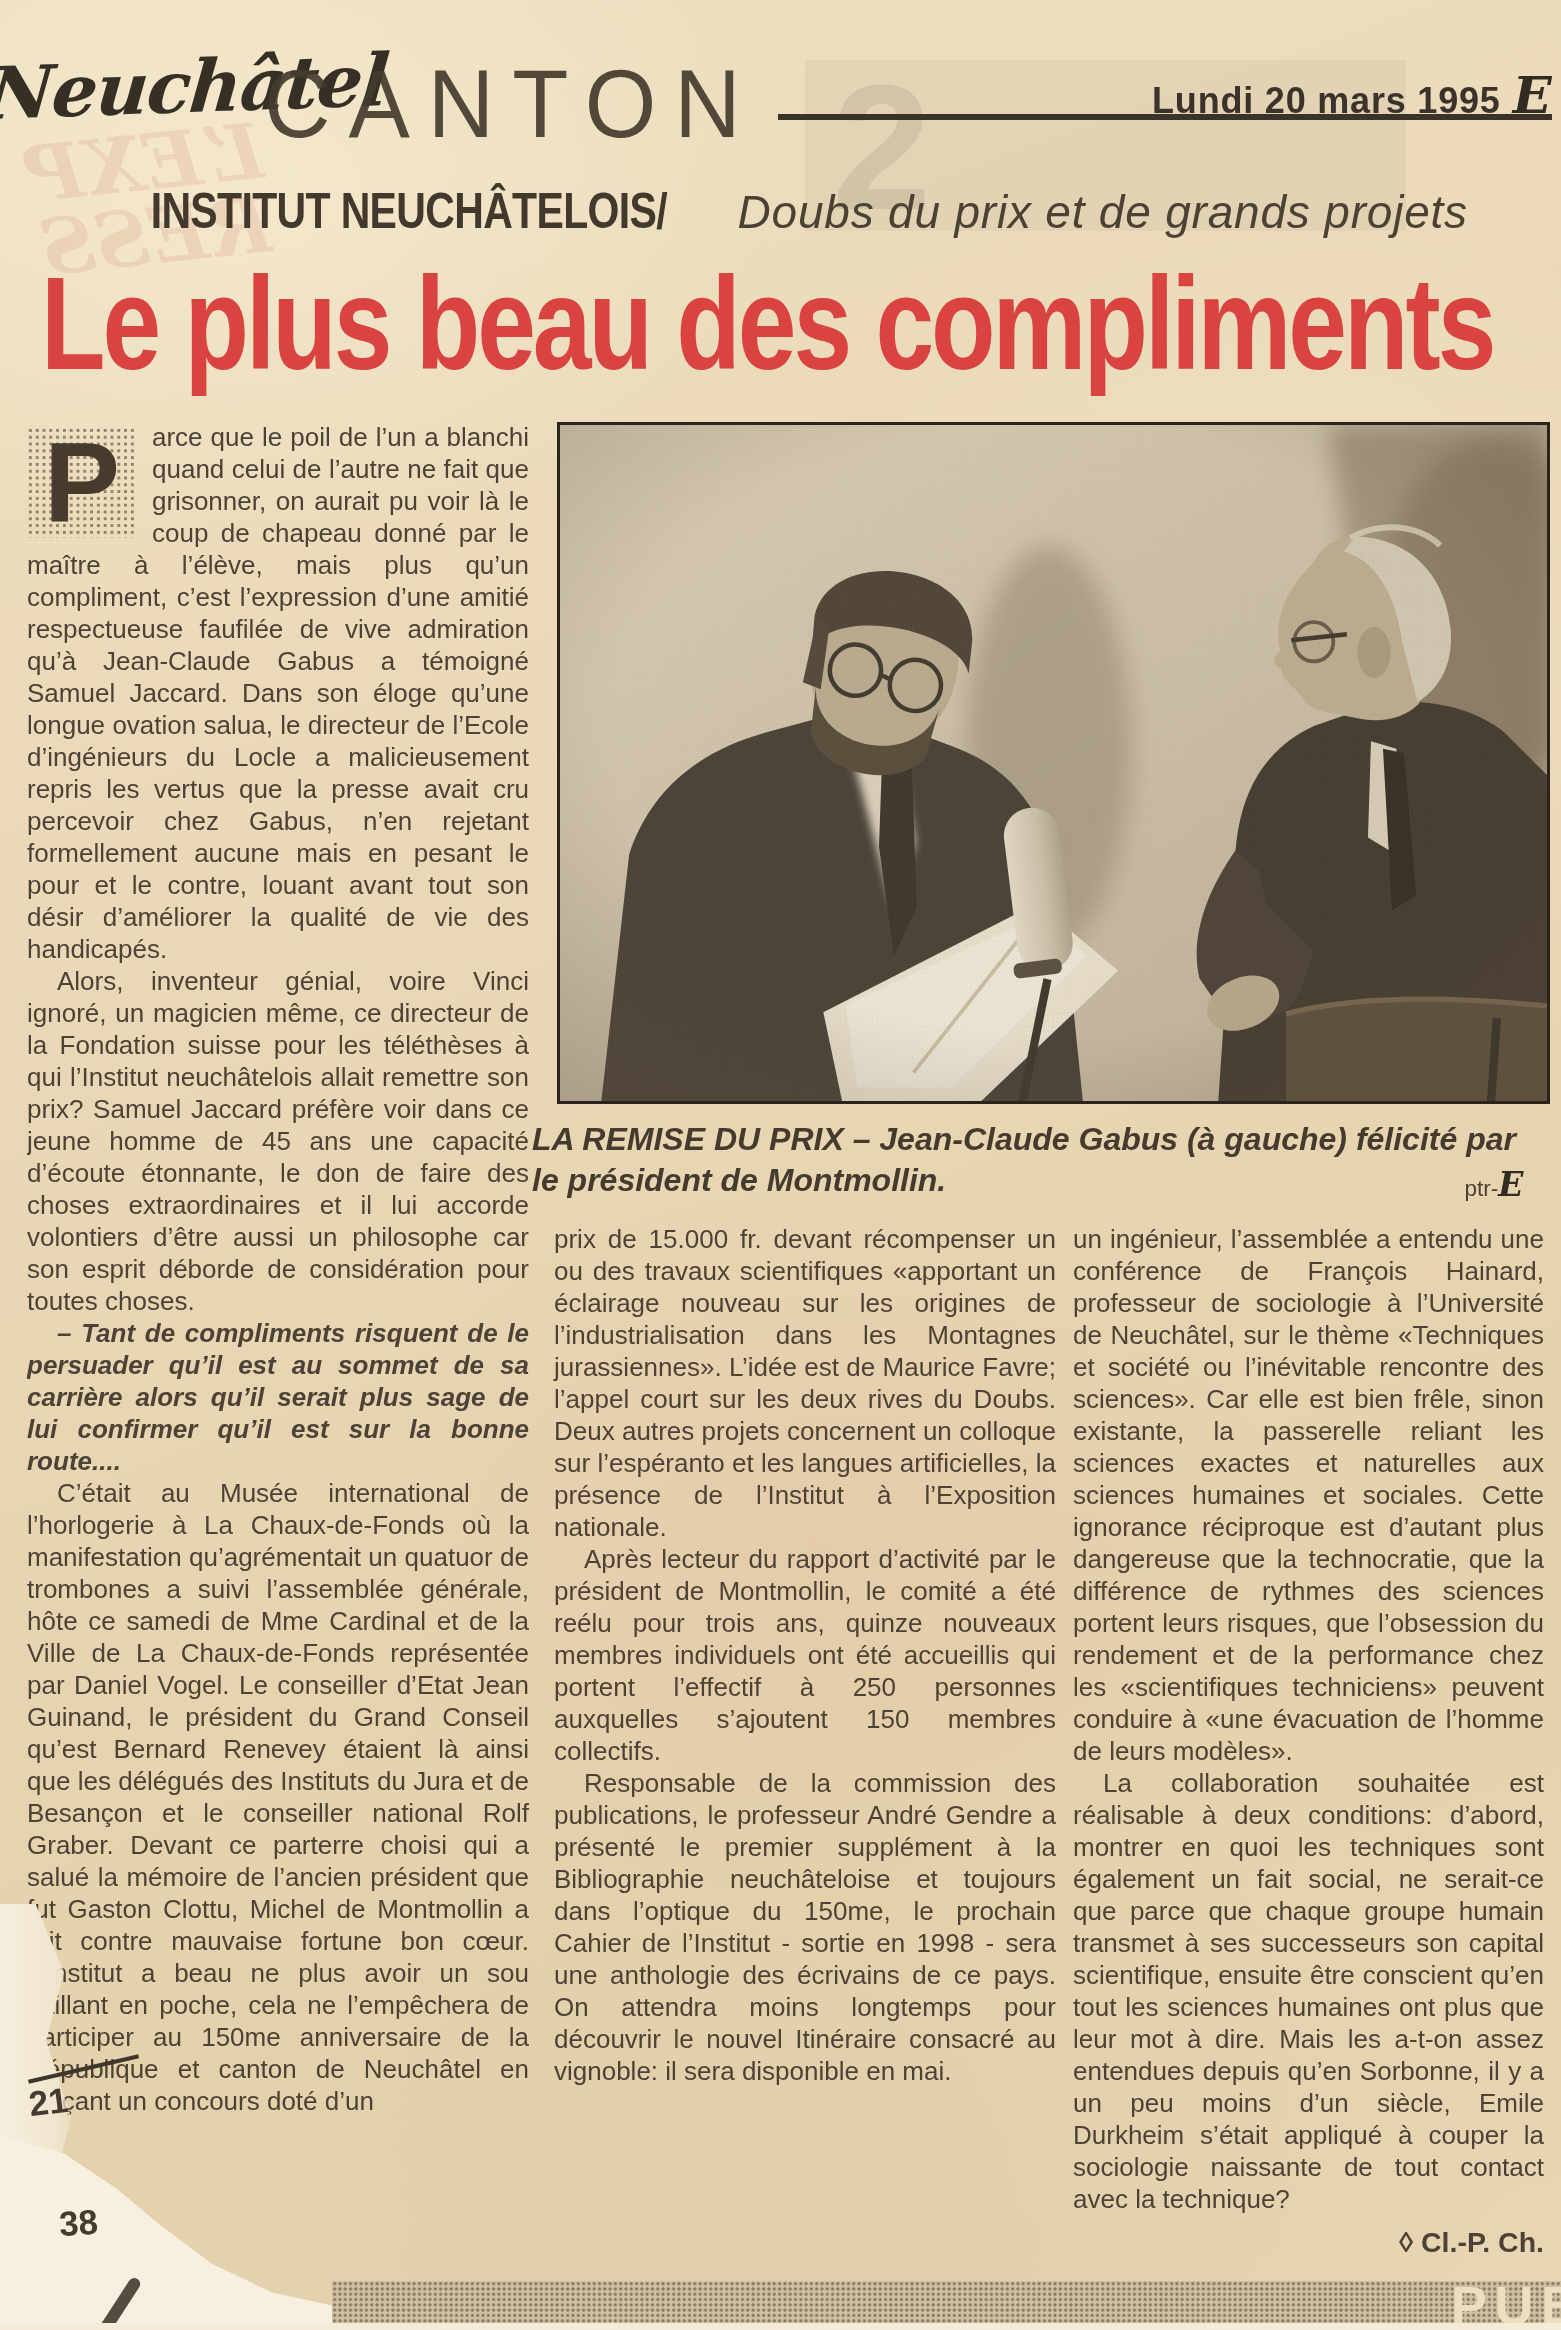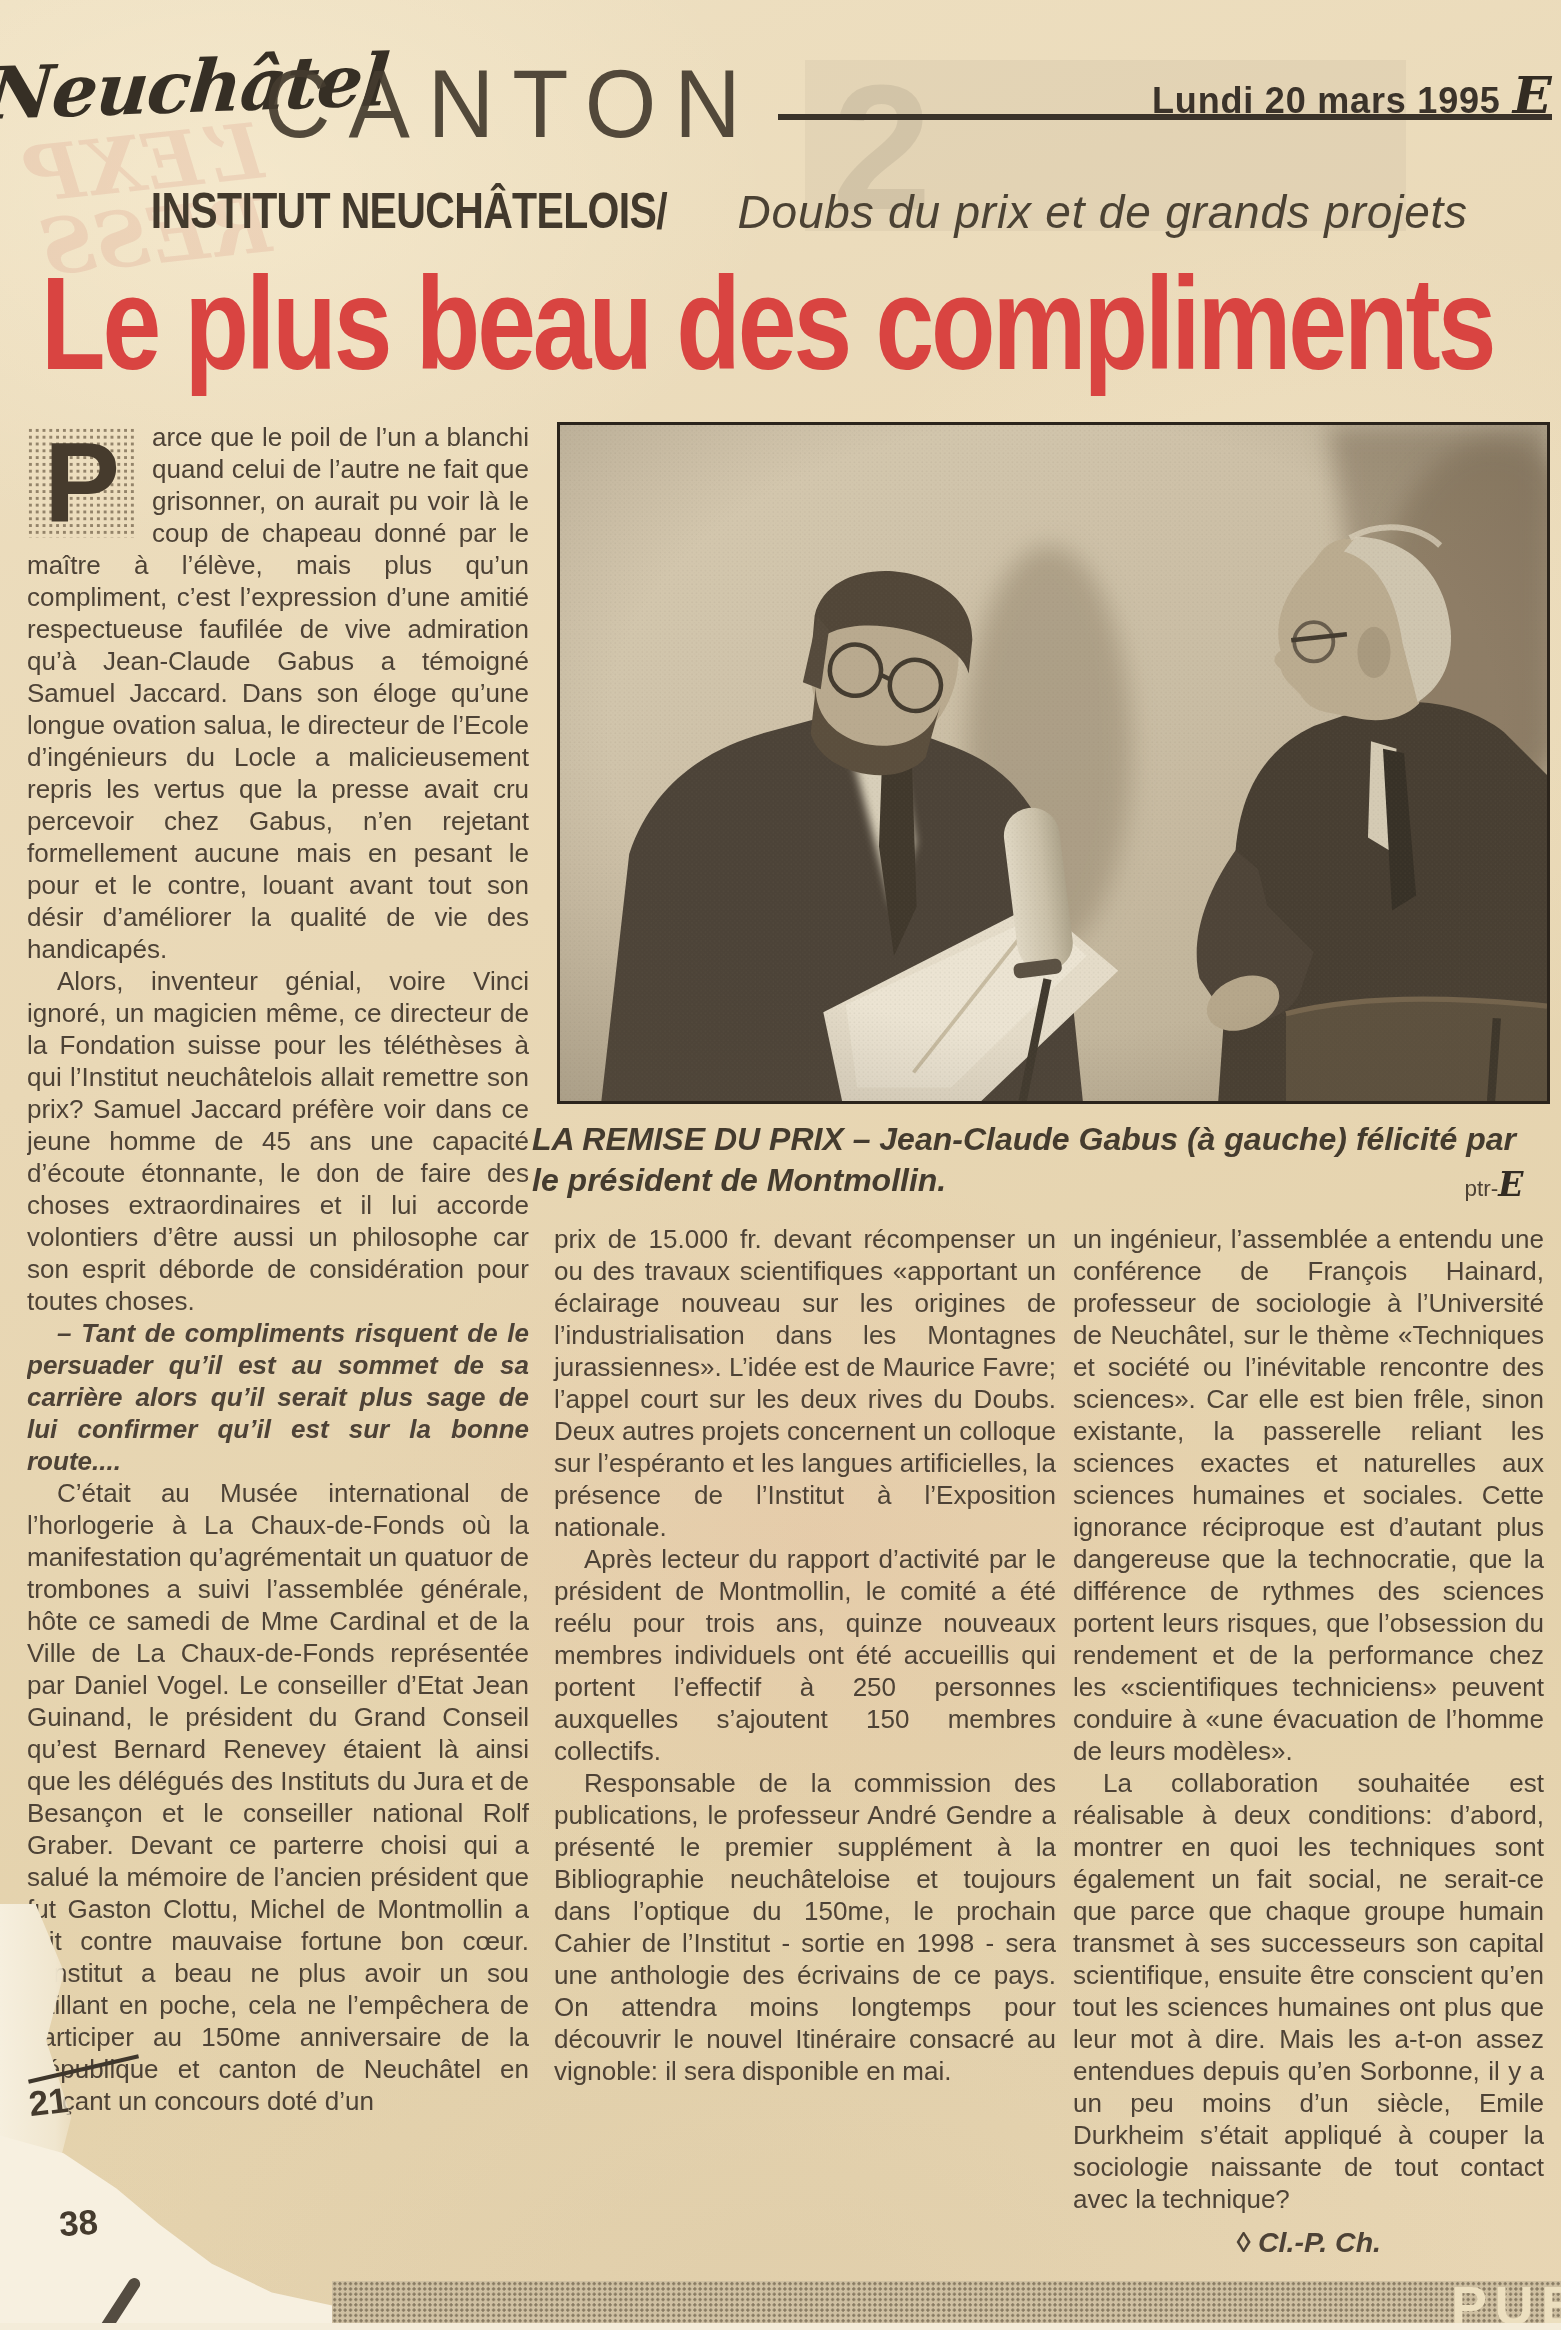--- a/index.html
+++ b/index.html
@@ -39,21 +39,21 @@
   .col{position:absolute;font-size:26px;line-height:32px;text-align:justify;color:#4d4236;}
   .col p{margin:0;text-indent:30px;}
   .col p.first{text-indent:0;}
   .col p.quote{font-style:italic;font-weight:bold;}
   .col1{left:27px;top:421px;width:502px;height:1878px;overflow:hidden;}
   .col2{left:554px;top:1223px;width:502px;}
   .col3{left:1073px;top:1223px;width:471px;}
   .dropcap{float:left;width:110px;height:111px;margin:6px 15px 1.5px 0;
     background-image:radial-gradient(circle, rgba(122,106,82,0.78) 32%, rgba(122,106,82,0) 37%);
     background-size:6.8px 6.8px;font-size:114px;line-height:110px;font-weight:bold;text-align:center;color:#463b2d;}
-  .sig{text-align:center;font-weight:bold;font-size:28.5px;margin-top:10.5px !important;text-indent:0 !important;font-style:italic;}
+  .sig{text-align:right;font-weight:bold;font-size:28.5px;margin-top:10.5px !important;text-indent:0 !important;}
   
   .photo{position:absolute;left:557px;top:422px;width:993px;height:682px;
     border:3.8px solid #2b241c;box-sizing:border-box;background:#c9bda6;}
   .photo svg{display:block;width:100%;height:100%;}
   .caption{position:absolute;left:532px;top:1119px;width:993px;
     font-size:32px;line-height:41px;font-weight:bold;font-style:italic;color:#443b2e;}
   .credit{position:absolute;right:1.5px;top:45px;font-size:22.5px;font-weight:normal;font-style:normal;color:#4c4134;margin-left:33px;}
   .credit .elogo-small{font-family:"DejaVu Serif",serif;font-weight:bold;font-style:italic;font-size:33px;color:#332c23;}
   
   .tear-left{position:absolute;left:0;top:1904px;width:89px;height:427px;

